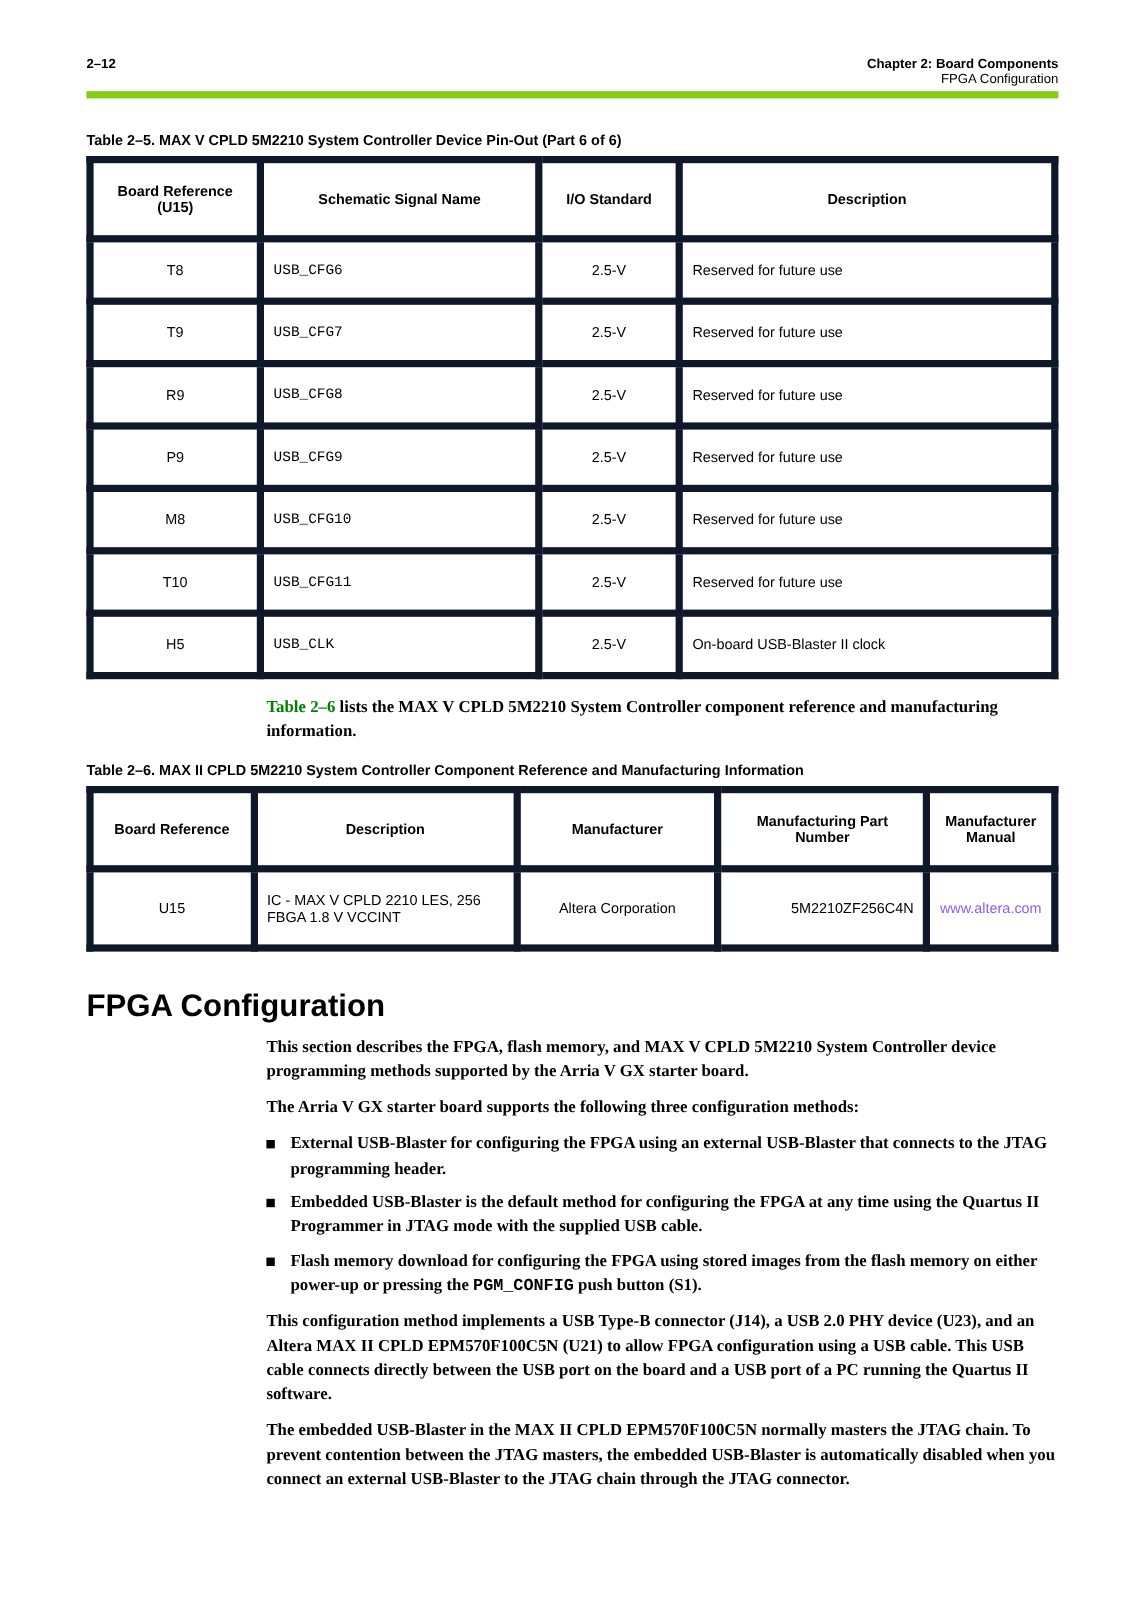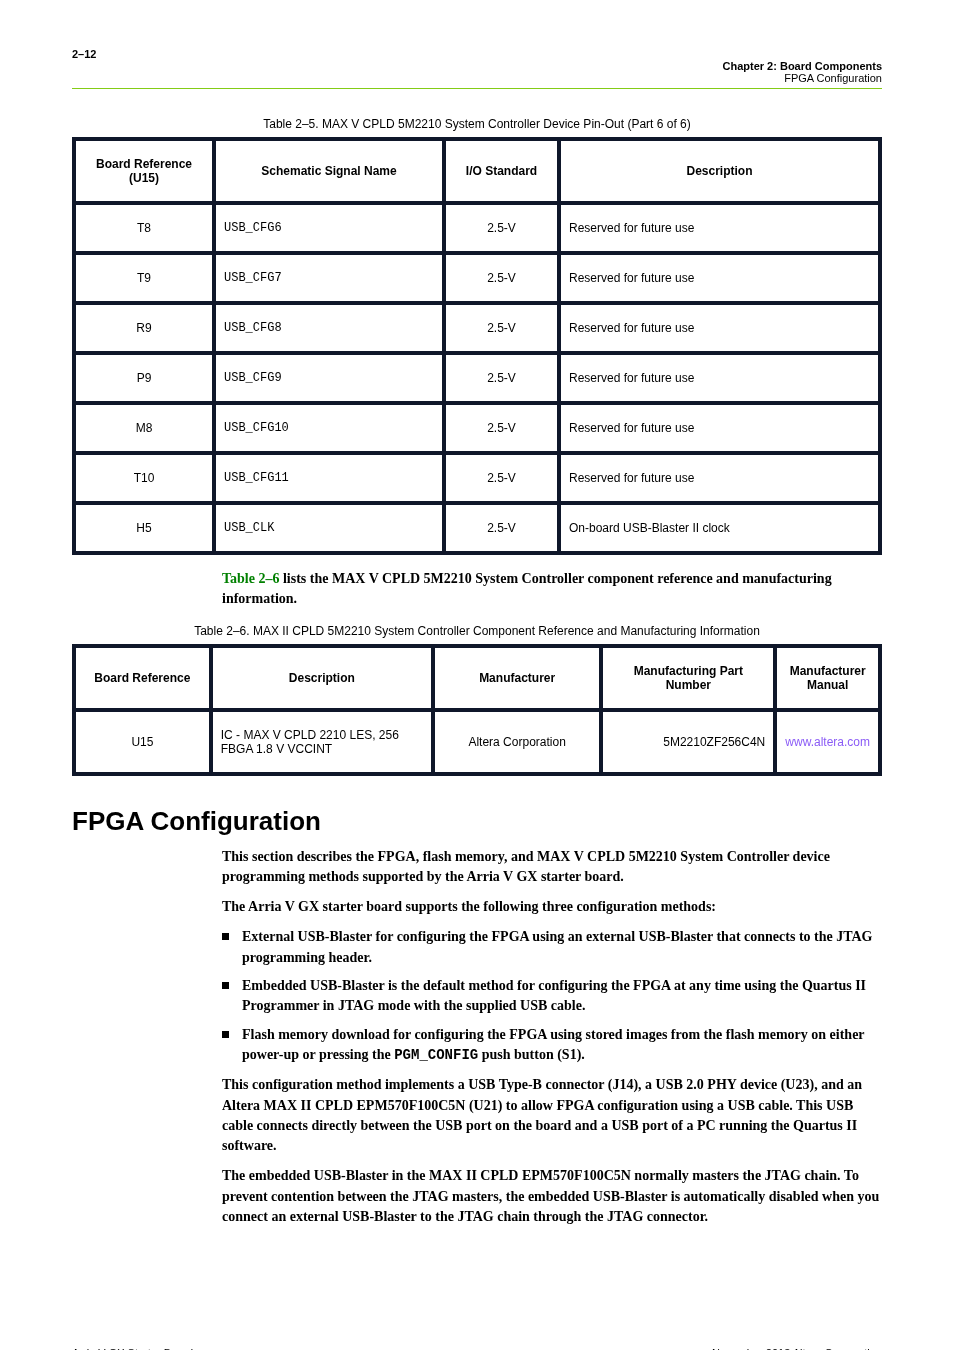--- a/index.html
+++ b/index.html
@@ -12,54 +12,52 @@
   }
   .page {
     padding: 48px 72px 60px 72px;
   }
   .running-head {
     display: flex;
     justify-content: space-between;
     font-family: Arial, Helvetica, sans-serif;
     font-size: 11px;
     padding-bottom: 4px;
-    border-bottom: 1px solid #84cc16;
+    border-bottom: 6px solid #84cc16;
     margin-bottom: 28px;
-    flex-direction: column;
   }
   .running-head .left {
     font-weight: bold;
   }
   .running-head .right {
     text-align: right;
   }
   .running-head .right .l1 {
     font-weight: bold;
   }
   .running-head .right .l2 {
     font-weight: normal;
   }
 
   .table-caption {
     font-family: Arial, Helvetica, sans-serif;
     font-size: 12px;
-    font-weight: normal;
+    font-weight: bold;
     margin: 14px 0 6px 0;
-    text-align: center;
   }
 
   table.data {
     width: 100%;
     border-collapse: collapse;
     font-family: Arial, Helvetica, sans-serif;
     font-size: 12px;
   }
   
   table.data th, table.data td {
-    border: 4px solid #0f172a;
+    border: 6px solid #0f172a;
     padding: 16px 8px;
     vertical-align: middle;
     text-align: left;
   }
   table.data th {
     font-weight: bold;
     text-align: center;
   }
   table.data {
     border: 2px solid #000;

